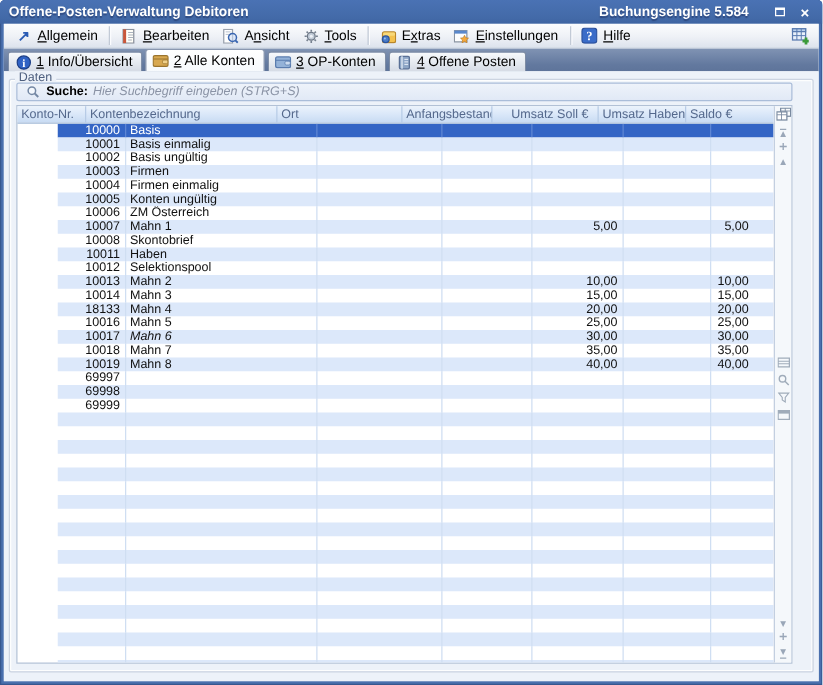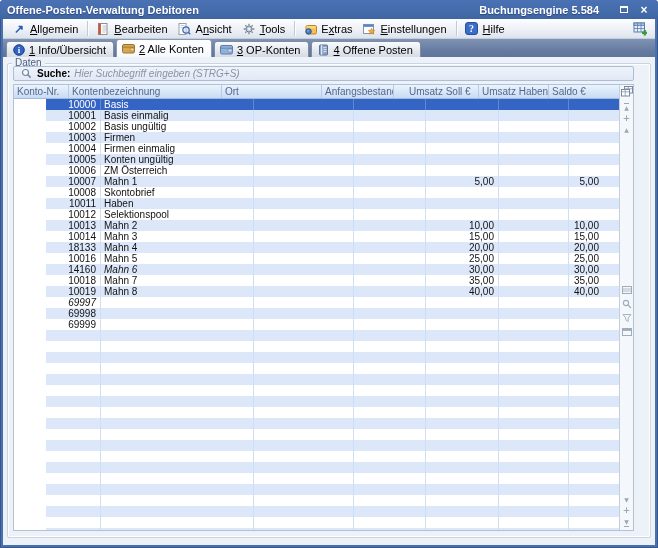--- a/index.html
+++ b/index.html
@@ -391,21 +391,21 @@
               <div class="grow">
                 <div class="gcell c-konto num" style="width: 55px; flex: 0 0 55px;">10016</div>
                 <div class="gcell c-name" style="width: 153px; flex: 0 0 153px;">Mahn 5</div>
                 <div class="gcell c-ort" style="width: 100px; flex: 0 0 100px;"></div>
                 <div class="gcell c-anfang" style="width: 72px; flex: 0 0 72px;"></div>
                 <div class="gcell c-soll num" style="width: 73px; flex: 0 0 73px;">25,00</div>
                 <div class="gcell c-haben num" style="width: 70px; flex: 0 0 70px;"></div>
                 <div class="gcell c-saldo num" style="flex: 1 1 0%;">25,00</div>
               </div>
               <div class="grow stripe">
-                <div class="gcell c-konto num" style="width: 55px; flex: 0 0 55px;">14160</div>
+                <div class="gcell c-konto num" style="width: 55px; flex: 0 0 55px;">10017</div>
                 <div class="gcell c-name" style="width: 153px; flex: 0 0 153px; font-style: italic;">Mahn 6</div>
                 <div class="gcell c-ort" style="width: 100px; flex: 0 0 100px;"></div>
                 <div class="gcell c-anfang" style="width: 72px; flex: 0 0 72px;"></div>
                 <div class="gcell c-soll num" style="width: 73px; flex: 0 0 73px;">30,00</div>
                 <div class="gcell c-haben num" style="width: 70px; flex: 0 0 70px;"></div>
                 <div class="gcell c-saldo num" style="flex: 1 1 0%;">30,00</div>
               </div>
               <div class="grow">
                 <div class="gcell c-konto num" style="width: 55px; flex: 0 0 55px;">10018</div>
                 <div class="gcell c-name" style="width: 153px; flex: 0 0 153px;">Mahn 7</div>
@@ -418,21 +418,21 @@
               <div class="grow stripe">
                 <div class="gcell c-konto num" style="width: 55px; flex: 0 0 55px;">10019</div>
                 <div class="gcell c-name" style="width: 153px; flex: 0 0 153px;">Mahn 8</div>
                 <div class="gcell c-ort" style="width: 100px; flex: 0 0 100px;"></div>
                 <div class="gcell c-anfang" style="width: 72px; flex: 0 0 72px;"></div>
                 <div class="gcell c-soll num" style="width: 73px; flex: 0 0 73px;">40,00</div>
                 <div class="gcell c-haben num" style="width: 70px; flex: 0 0 70px;"></div>
                 <div class="gcell c-saldo num" style="flex: 1 1 0%;">40,00</div>
               </div>
               <div class="grow">
-                <div class="gcell c-konto num" style="width: 55px; flex: 0 0 55px; font-style: italic;">69997</div>
+                <div class="gcell c-konto num" style="width: 55px; flex: 0 0 55px;">69997</div>
                 <div class="gcell c-name" style="width: 153px; flex: 0 0 153px;"></div>
                 <div class="gcell c-ort" style="width: 100px; flex: 0 0 100px;"></div>
                 <div class="gcell c-anfang" style="width: 72px; flex: 0 0 72px;"></div>
                 <div class="gcell c-soll num" style="width: 73px; flex: 0 0 73px;"></div>
                 <div class="gcell c-haben num" style="width: 70px; flex: 0 0 70px;"></div>
                 <div class="gcell c-saldo num" style="flex: 1 1 0%;"></div>
               </div>
               <div class="grow stripe">
                 <div class="gcell c-konto num" style="width: 55px; flex: 0 0 55px;">69998</div>
                 <div class="gcell c-name" style="width: 153px; flex: 0 0 153px;"></div>

